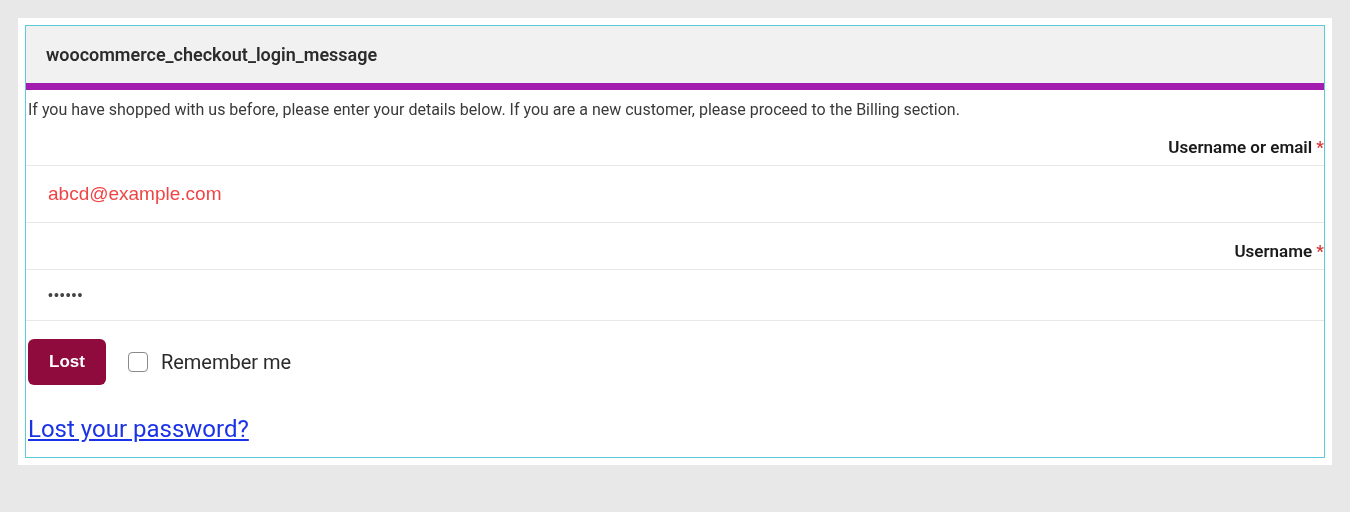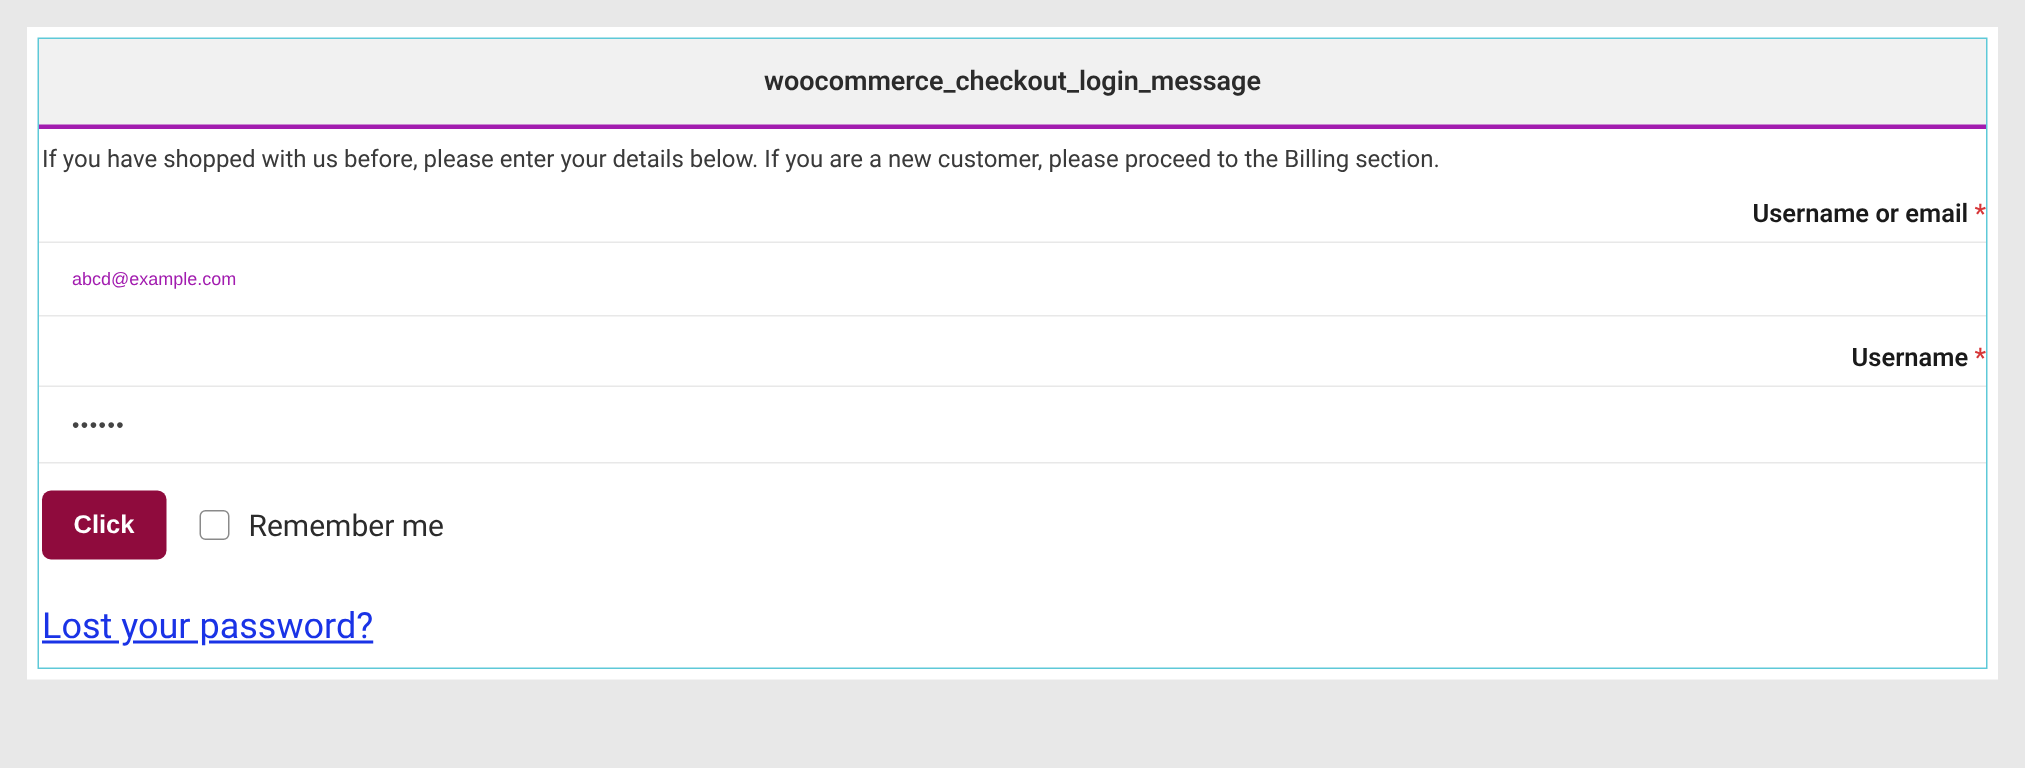--- a/index.html
+++ b/index.html
@@ -15,26 +15,25 @@
     .outer-panel {
       background: #ffffff;
       padding: 7px;
     }
     .form-container {
       border: 1px solid #5ec9d8;
       background: #ffffff;
     }
     .message-bar {
       background: #f1f1f1;
-      border-bottom: 3px solid #a21caf;
+      border-bottom: 7px solid #a21caf;
       padding: 18px 20px;
       display: flex;
       align-items: center;
       gap: 12px;
-      flex-direction: column;
     }
     .message-hook {
       font-size: 18px;
       font-weight: 600;
       color: #2b2b2b;
     }
     .message-link {
       color: #1a33e6;
       text-decoration: underline;
       font-size: 18px;
@@ -63,22 +62,22 @@
     .required {
       color: #d63638;
       font-weight: 600;
     }
     .text-input {
       width: 100%;
       border: 1px solid #e8e8e8;
       border-left: none;
       border-right: none;
       padding: 17px 22px;
-      font-size: 12px;
-      color: #a21caf;
+      font-size: 19px;
+      color: #ef4444;
       background: #ffffff;
       outline: none;
     }
     .text-input::placeholder {
       color: #777;
     }
     .password-dots {
       letter-spacing: 1px;
       font-size: 14px;
       color: #444;
@@ -154,21 +153,21 @@
 
       <div class="field-group">
         <label class="field-label">
           <span>Username</span>
           <span class="required">*</span>
         </label>
         <input type="text" class="text-input password-dots" value="••••••" style="">
       </div>
 
       <div class="action-row">
-        <button class="login-btn">Click</button>
+        <button class="login-btn">Lost</button>
         <label class="remember-wrap">
           <input type="checkbox" class="remember-checkbox" style="">
           <span class="remember-label">Remember me</span>
         </label>
       </div>
 
       <div class="lost-link-row">
         <a class="lost-link">Lost your password?</a>
       </div>
 

